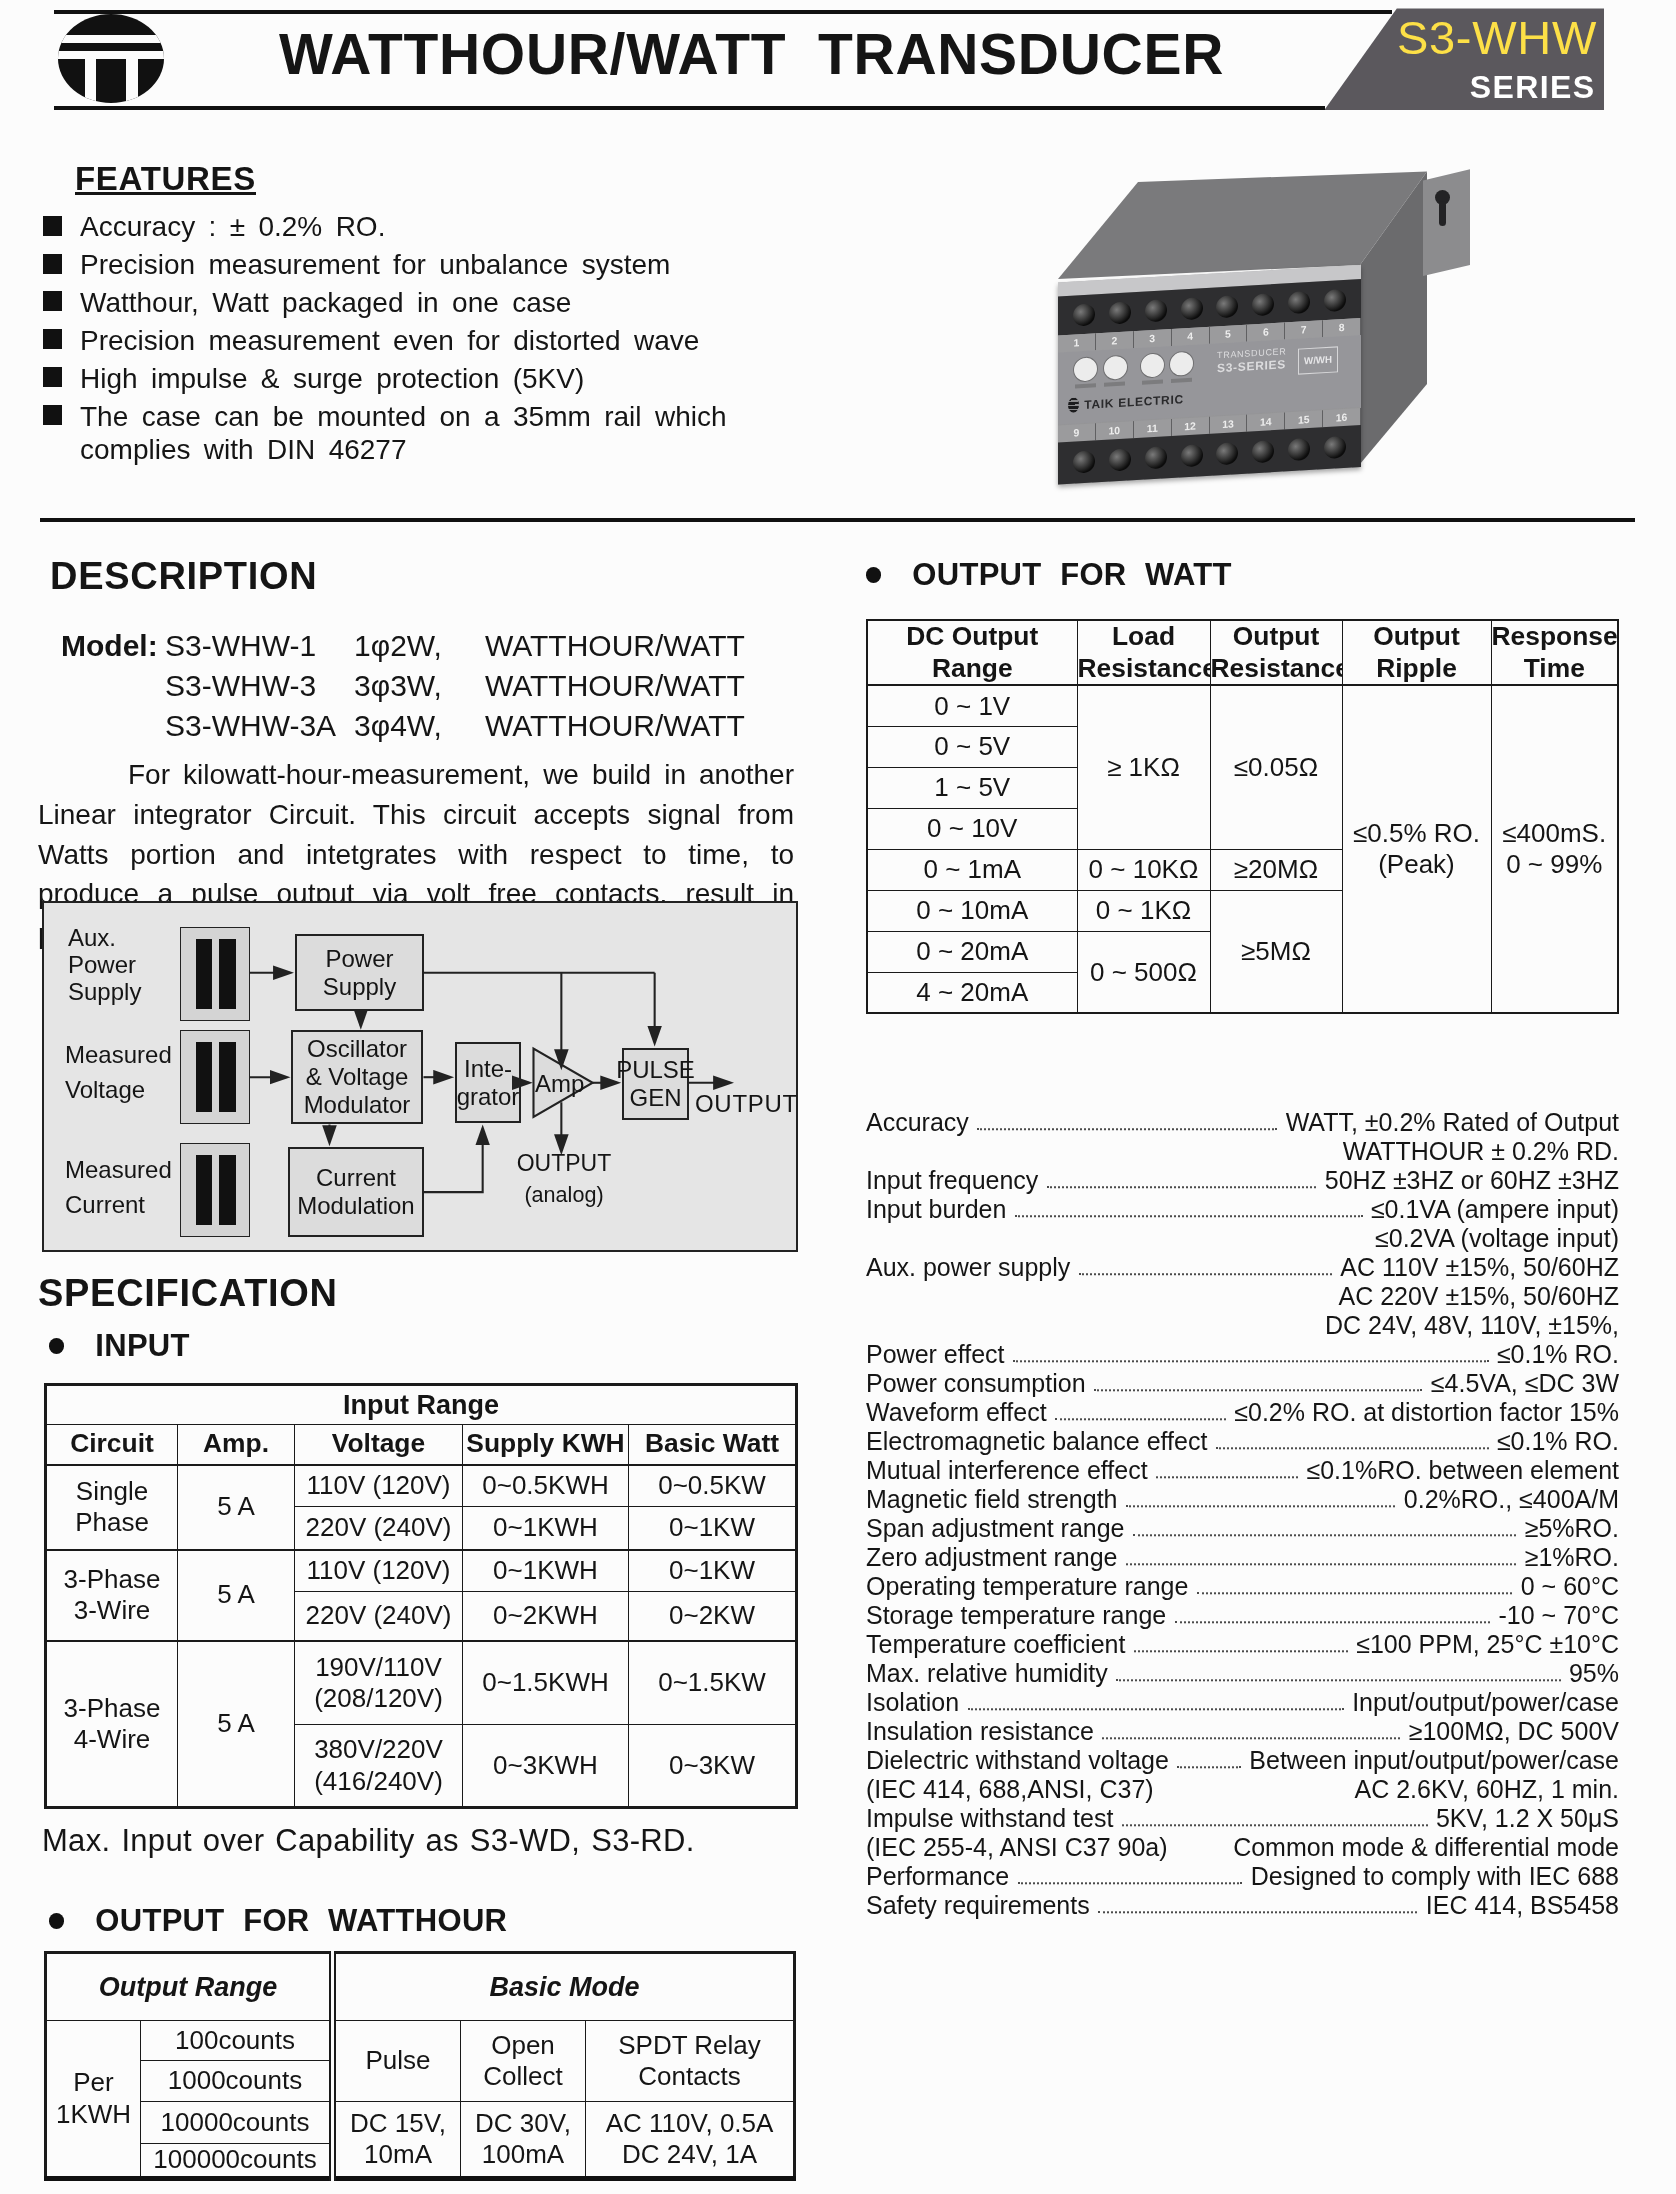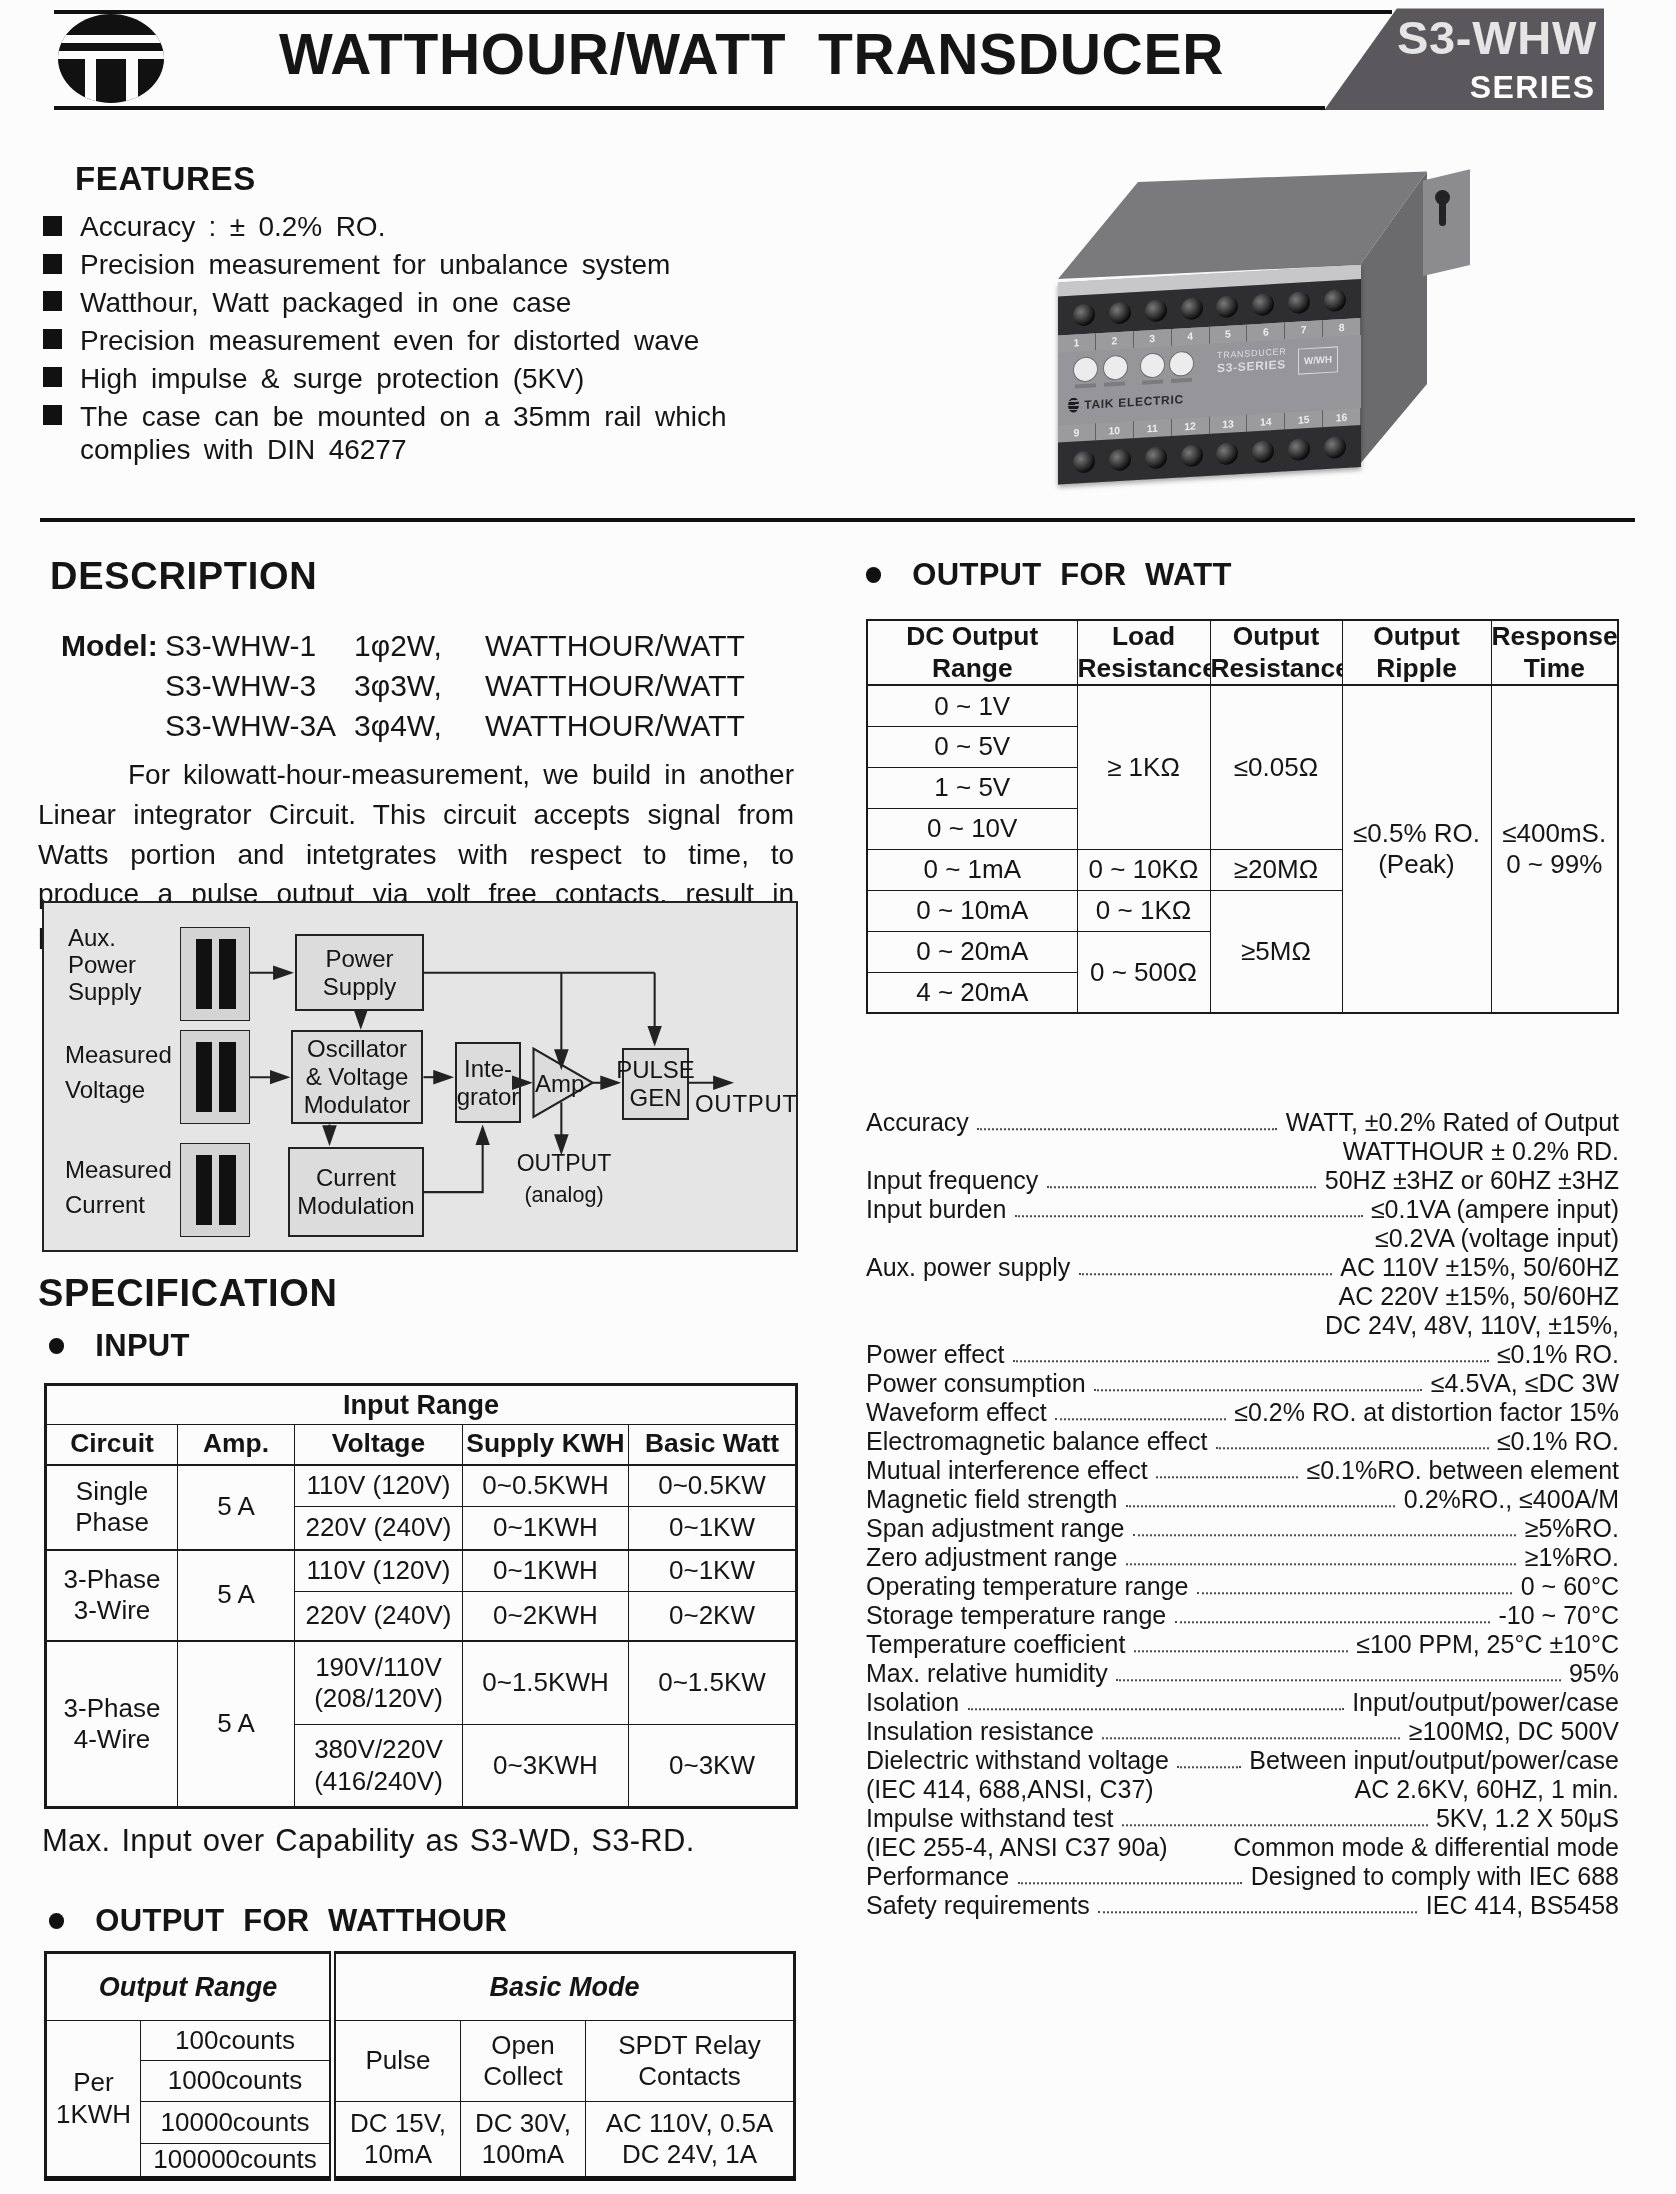--- a/index.html
+++ b/index.html
@@ -14,25 +14,25 @@
   .logo-oval .ls{position:absolute;left:0;width:100%;background:#fcfcfc;}
   .logo-oval .ls1{top:24%;height:9%;}
   .logo-oval .ls2{top:42%;height:9%;}
   .logo-oval .lv{position:absolute;top:51%;height:49%;width:11%;background:#fcfcfc;}
   .logo-oval .lv1{left:25%;}
   .logo-oval .lv2{right:25%;}
   .title{left:167px;top:21px;width:1169px;text-align:center;font-size:57px;font-weight:bold;
          letter-spacing:0.7px;word-spacing:15.3px;white-space:nowrap;}
   .badge{left:1324px;top:8.4px;width:280px;height:102px;background:#5b585d;
          clip-path:polygon(26% 0,100% 0,100% 100%,0 100%);}
-  .badge .b1{position:absolute;right:7px;top:1.4px;font-size:47px;font-weight:bold;color:#e5e5e5;letter-spacing:0.7px;}
+  .badge .b1{position:absolute;right:7px;top:1.4px;font-size:47px;font-weight:normal;color:#fde047;letter-spacing:0.7px;}
   .badge .b2{position:absolute;right:8.4px;top:61px;font-size:32px;font-weight:bold;color:#fff;letter-spacing:1.4px;}
 
   
-  .features-h{left:75px;top:160px;font-size:33px;font-weight:bold;letter-spacing:0.7px;}
+  .features-h{left:75px;top:160px;font-size:33px;font-weight:bold;letter-spacing:0.7px;text-decoration:underline;}
   .features{left:43px;top:210px;width:800px;list-style:none;margin:0;padding:0;}
   .features li{display:flex;margin-bottom:4.9px;font-size:28px;line-height:1.18;word-spacing:5.6px;}
   .features .sq{flex:0 0 19px;width:19px;height:20px;background:#111;margin-top:5.6px;margin-right:18px;}
   .features .ft{width:710px;}
 
   
   .photo{left:1009px;top:154px;width:494px;height:334px;}
   .poly{position:absolute;}
   .ph-front{position:absolute;left:49px;top:111px;width:303px;height:202px;background:linear-gradient(180deg,#a9a9ab,#8d8d8f);
             transform:skewY(-3.3deg);transform-origin:100% 0;box-shadow:0 2.8px 5.6px rgba(0,0,0,.35);}

